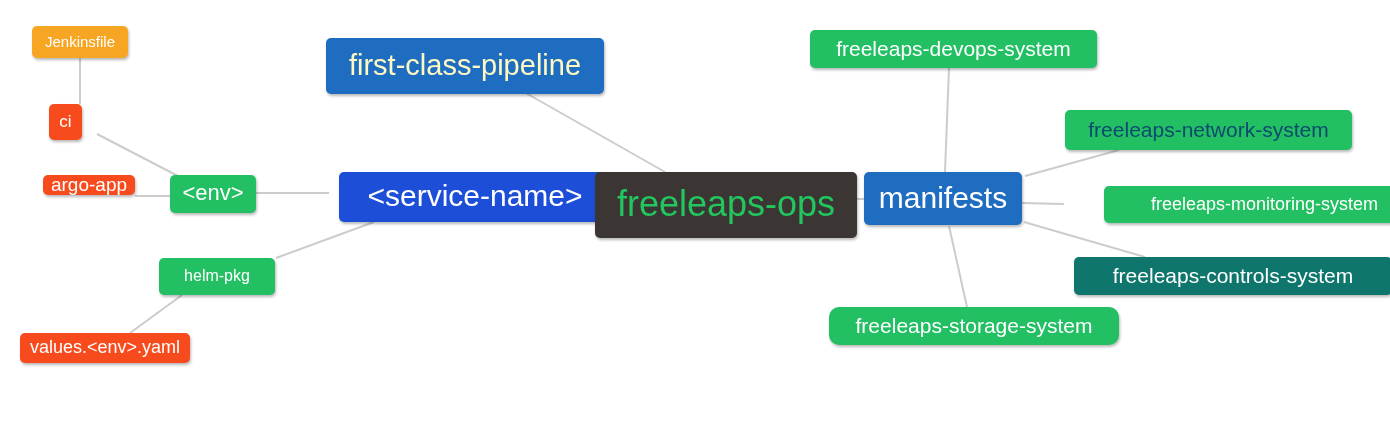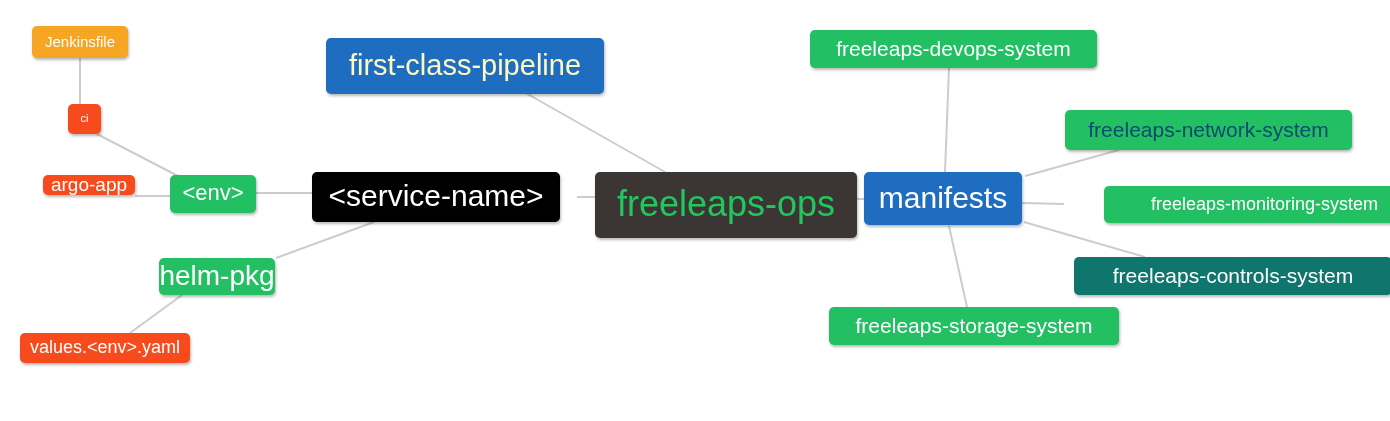--- a/index.html
+++ b/index.html
@@ -60,33 +60,33 @@
       <line x1="937" y1="68" x2="933" y2="172" stroke="#cccccc" stroke-width="2"></line>
       <line x1="1107" y1="150" x2="1013" y2="176" stroke="#cccccc" stroke-width="2"></line>
       <line x1="1010" y1="203" x2="1052" y2="204" stroke="#cccccc" stroke-width="2"></line>
       <line x1="1012" y1="222" x2="1133" y2="257" stroke="#cccccc" stroke-width="2"></line>
       <line x1="937" y1="226" x2="955" y2="307" stroke="#cccccc" stroke-width="2"></line>
     </svg>
 
 <div class="node" style="left: 20px; top: 26px; width: 96px; height: 32px; background: rgb(246, 166, 35); font-size: 15px; color: rgb(255, 255, 255);">
       <span>Jenkinsfile</span>
     </div>
-    <div class="node" style="left: 56px; top: 104px; width: 33px; height: 30px; background: rgb(248, 75, 29); font-size: 11px; color: rgb(255, 255, 255);">
+    <div class="node" style="left: 37px; top: 104px; width: 33px; height: 36px; background: rgb(248, 75, 29); font-size: 17px; color: rgb(255, 255, 255);">
       <span>ci</span>
     </div>
     <div class="node" style="left: 31px; top: 175px; width: 92px; height: 20px; background: rgb(248, 75, 29); font-size: 19px; color: rgb(255, 255, 255);">
       <span>argo-app</span>
     </div>
     <div class="node" style="left: 158px; top: 175px; width: 86px; height: 38px; background: rgb(34, 192, 99); font-size: 22px; color: rgb(255, 255, 255); justify-content: center;">
       <span>&lt;env&gt;</span>
     </div>
-    <div class="node" style="left: 300px; top: 172px; width: 248px; height: 50px; background: #000000; font-size: 30px; color: rgb(255, 255, 255);">
+    <div class="node" style="left: 327px; top: 172px; width: 272px; height: 50px; background: #1d4ed8; font-size: 30px; color: rgb(255, 255, 255);">
       <span>&lt;service-name&gt;</span>
     </div>
-    <div class="node" style="left: 147px; top: 258px; width: 116px; height: 37px; background: rgb(34, 192, 99); font-size: 28px; color: rgb(255, 255, 255);">
+    <div class="node" style="left: 147px; top: 258px; width: 116px; height: 37px; background: rgb(34, 192, 99); font-size: 16px; color: rgb(255, 255, 255);">
       <span>helm-pkg</span>
     </div>
     <div class="node" style="left: 8px; top: 333px; width: 170px; height: 30px; background: rgb(248, 75, 29); font-size: 18px; color: rgb(255, 255, 255);">
       <span>values.&lt;env&gt;.yaml</span>
     </div>
     <div class="node" style="left: 314px; top: 38px; width: 278px; height: 56px; background: rgb(31, 109, 193); font-size: 29px; color: #fef9c3;">
       <span>first-class-pipeline</span>
     </div>
     <div class="node" style="left: 583px; top: 172px; width: 262px; height: 66px; background: rgb(59, 53, 51); font-size: 36px; color: #22c55e;">
       <span>freeleaps-ops</span>
@@ -99,16 +99,16 @@
     </div>
     <div class="node" style="left: 1053px; top: 110px; width: 287px; height: 40px; background: rgb(34, 192, 99); font-size: 21px; color: #0c4a6e;">
       <span>freeleaps-network-system</span>
     </div>
     <div class="node" style="left: 1092px; top: 186px; width: 321px; height: 37px; background: rgb(34, 192, 99); font-size: 18px; color: rgb(255, 255, 255);">
       <span>freeleaps-monitoring-system</span>
     </div>
     <div class="node" style="left: 1062px; top: 257px; width: 318px; height: 38px; background: #0f766e; font-size: 21px; color: rgb(255, 255, 255);">
       <span>freeleaps-controls-system</span>
     </div>
-    <div class="node" style="left: 817px; top: 307px; width: 290px; height: 38px; background: rgb(34, 192, 99); font-size: 21px; color: rgb(255, 255, 255);">
+    <div class="node" style="left: 817px; top: 307px; width: 290px; height: 38px; background: rgb(34, 192, 99); font-size: 21px; color: rgb(255, 255, 255); border-radius: 10px;">
       <span>freeleaps-storage-system</span>
     </div>
   </div>
 
 </body></html>

